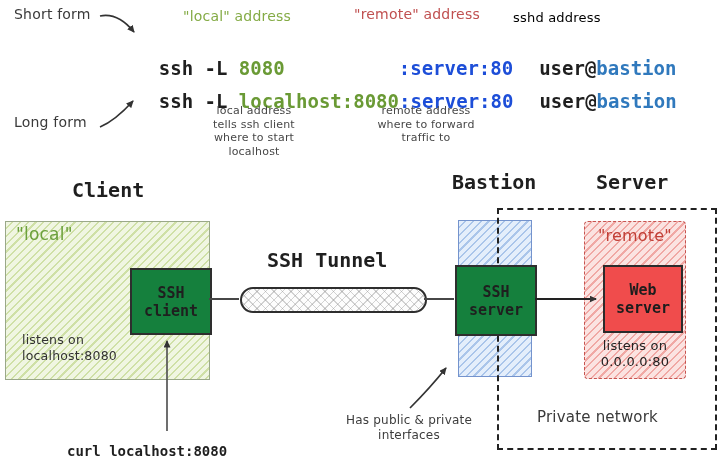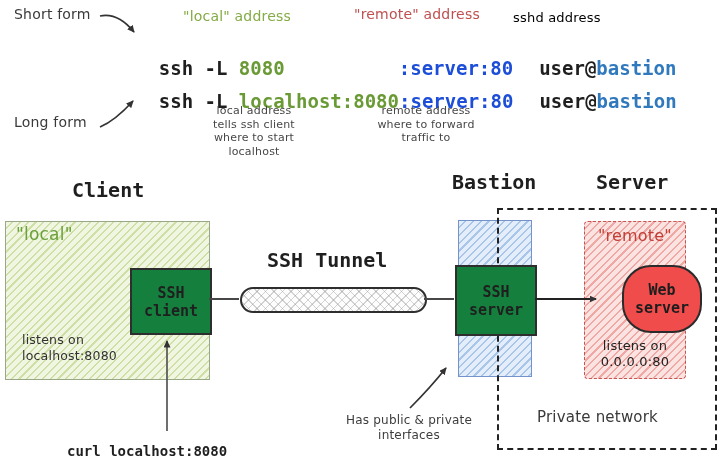--- a/index.html
+++ b/index.html
@@ -94,21 +94,21 @@
   <div class="abs dashedrect" style="left:497px;top:208px;width:216px;height:238px;"></div>
   <div class="abs hand" style="left:537px;top:408px;font-size:15px;color:#3a3a3a;z-index:4;">Private network</div>
 
   <div class="abs whitebox" style="left:455px;top:265px;width:78px;height:67px;">
     <div class="mono boxtext">SSH</div>
     <div class="mono boxtext">server</div>
   </div>
 
   <div class="abs hatch-red" style="left:584px;top:221px;width:100px;height:156px;z-index:3;"></div>
   <div class="abs hand" style="left:584px;top:226px;width:102px;text-align:center;font-size:16px;color:#c13f36;z-index:4;">"remote"</div>
-  <div class="abs redbox" style="left:622px;top:265px;width:76px;height:64px;border-radius:29px;">
+  <div class="abs redbox" style="left:603px;top:265px;width:76px;height:64px;">
     <div class="mono boxtext" style="color:#1d1d1d;">Web</div>
     <div class="mono boxtext" style="color:#1d1d1d;">server</div>
   </div>
   <div class="abs hand" style="left:584px;top:338px;width:102px;text-align:center;font-size:13px;line-height:16px;color:#222;z-index:4;">
     <div>listens on</div>
     <div>0.0.0.0:80</div>
   </div>
 
   <div class="abs hand" style="left:340px;top:413px;width:138px;text-align:center;font-size:12px;line-height:15px;color:#3d3d3d;">
     <div>Has public &amp; private</div>

